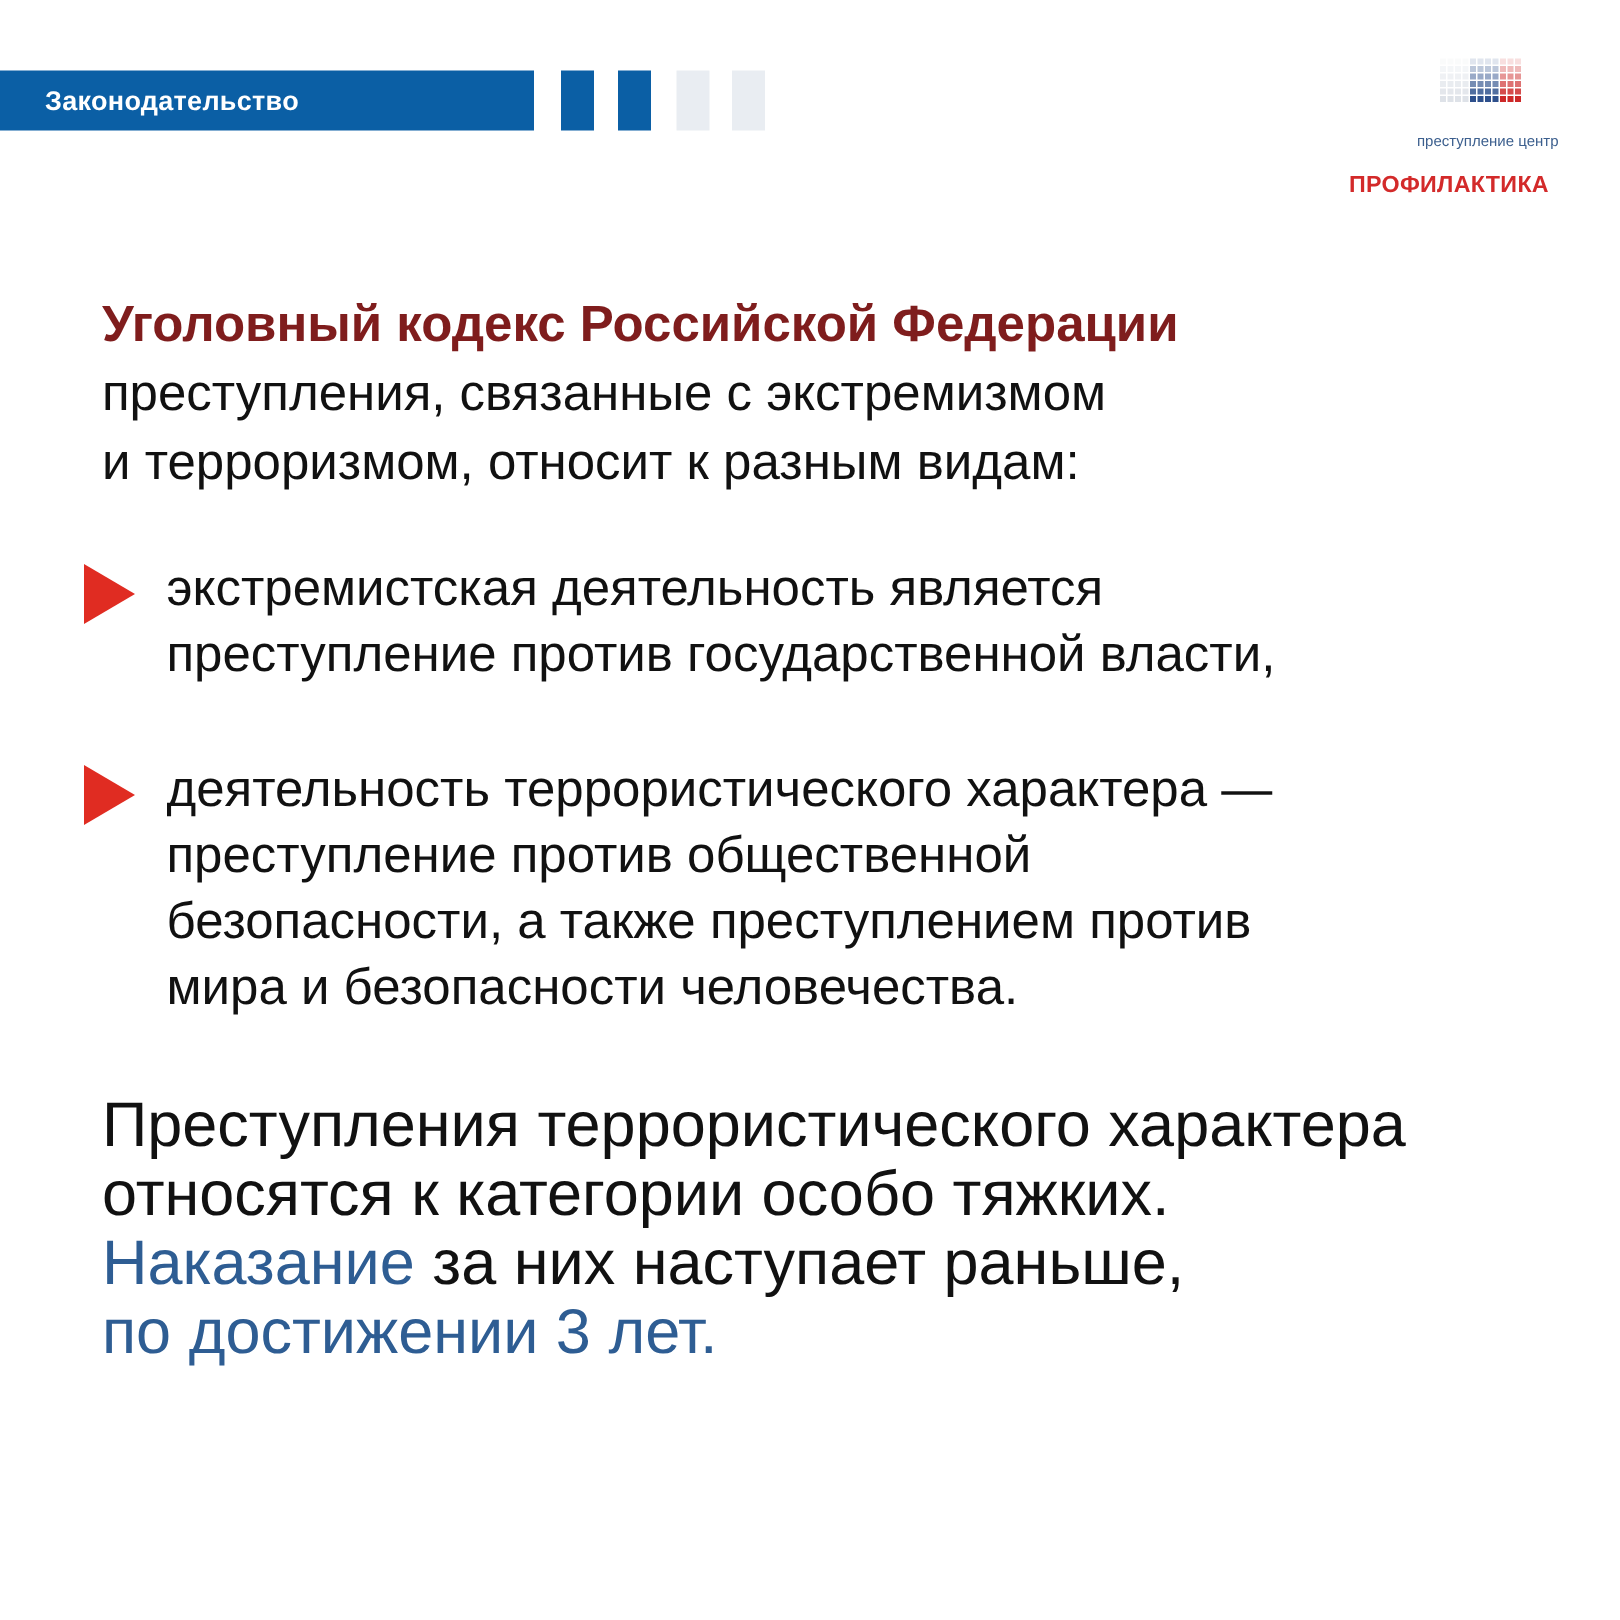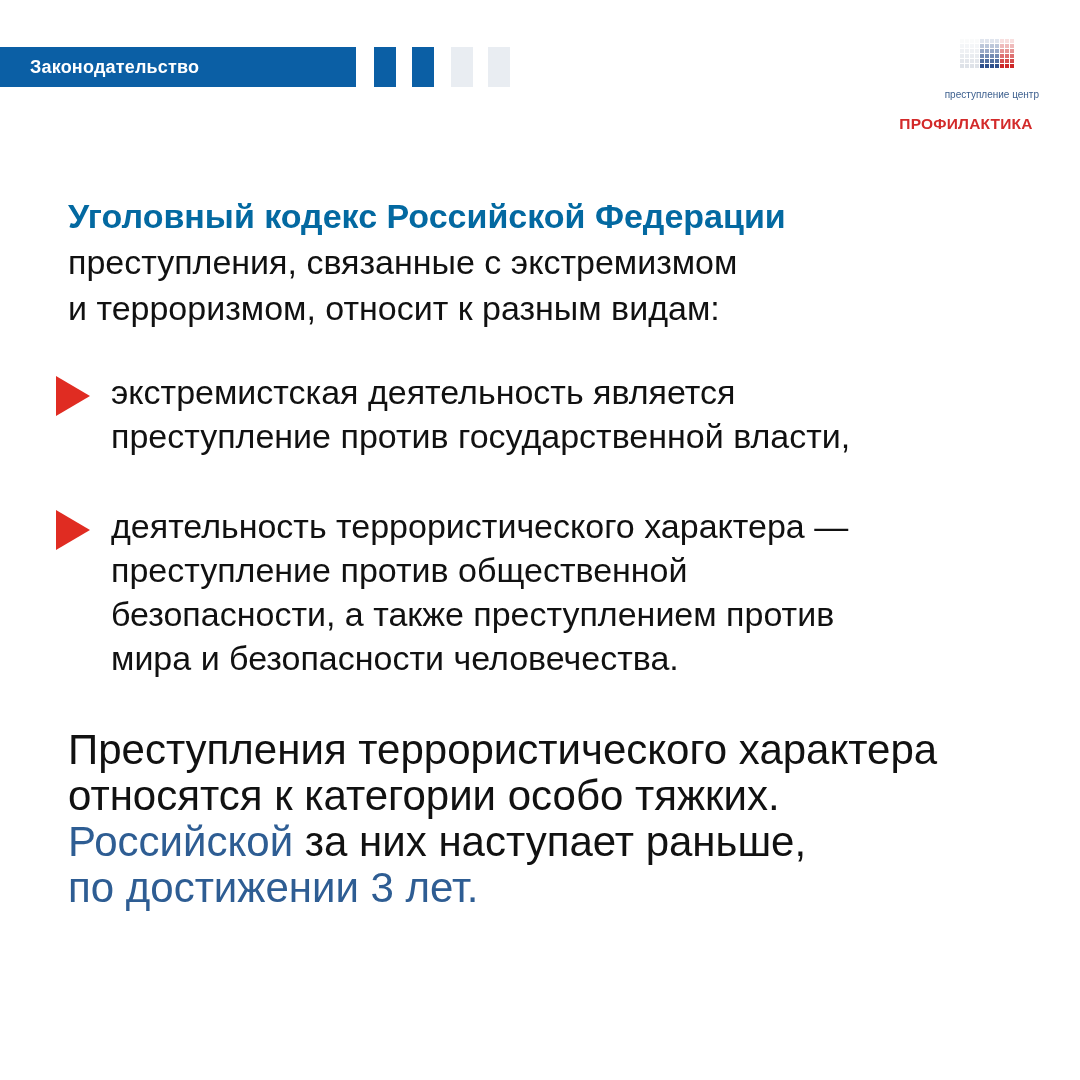--- a/index.html
+++ b/index.html
@@ -15,21 +15,21 @@
       margin-left: 30px; color: #ffffff; font-weight: 700; font-size: 18px; letter-spacing: 0.2px;
     }
     .sq { position: absolute; top: 47px; width: 22px; height: 40px; }
     .logo { position: absolute; left: 890px; top: 36px; width: 160px; height: 70px; }
     .logo-grid { position: absolute; left: 70px; top: 3px; display: grid; grid-template-columns: repeat(11, 4px); grid-gap: 1px; }
     .logo-grid span { width: 4px; height: 4px; display: block; }
     .logo-title { position: absolute; left: 0; top: 34px; width: 152px; text-align: center; color: #d32a2a; font-weight: 700; font-size: 15.5px; letter-spacing: 0.2px; margin-top: 45px; }
     .logo-sub { position: absolute; left: 0; top: 53px; width: 152px; text-align: right; padding-right: 3px; box-sizing: border-box; color: #3c5f8e; font-size: 10px; }
 
     .intro { position: absolute; left: 68px; top: 193px; font-size: 34px; line-height: 46px; }
-    .intro .title { color: #0369a1; font-weight: 700; display: block; }
+    .intro .title { color: #7f1d1d; font-weight: 700; display: block; }
     .intro .line { display: block; color: #111; }
 
     .bullet { position: absolute; left: 56px; }
     .bullet .arrow { position: absolute; left: 0; width: 0; height: 0; border-top: 20px solid transparent; border-bottom: 20px solid transparent; border-left: 34px solid #e02c22; }
     .bullet .text { position: absolute; left: 55px; font-size: 34px; line-height: 44px; white-space: nowrap; }
     .bullet .text b { font-weight: 400; }
     .bullet .text span { display: block; }
 
     .outro { position: absolute; left: 68px; top: 727px; font-size: 42px; line-height: 46px; }
     .outro span.line { display: block; }
@@ -139,15 +139,15 @@
     <span><b>деятельность террористического характера</b><span style="display:inline"> —</span></span>
     <span>преступление против общественной</span>
     <span>безопасности, а также преступлением против</span>
     <span>мира и безопасности человечества.</span>
   </div>
 </div>
 
 <div class="outro">
   <span class="line">Преступления террористического характера</span>
   <span class="line">относятся к категории особо тяжких.</span>
-  <span class="line"><span class="blue">Российской</span><span> за них наступает раньше,</span></span>
+  <span class="line"><span class="blue">Наказание</span><span> за них наступает раньше,</span></span>
   <span class="line blue">по достижении 3 лет.</span>
 </div>
 
 </body></html>

